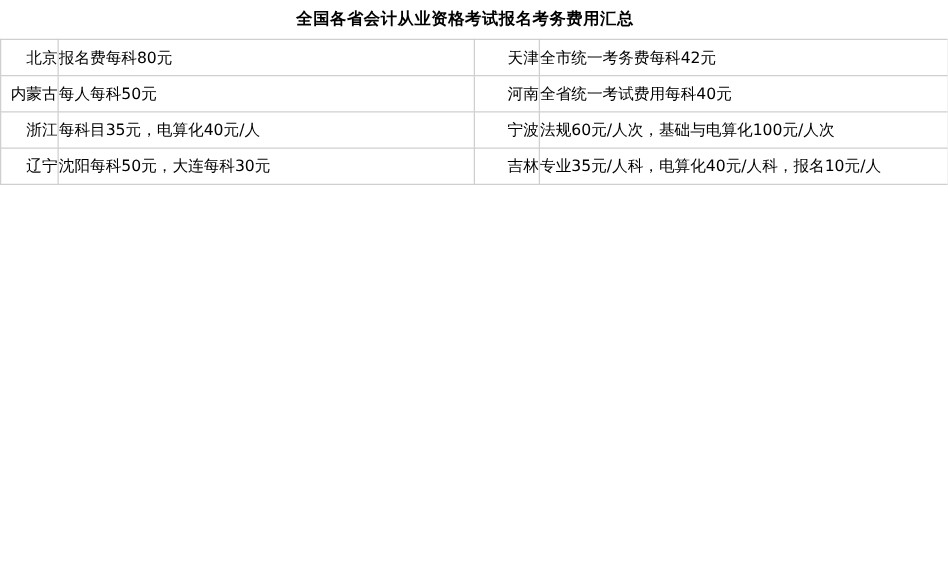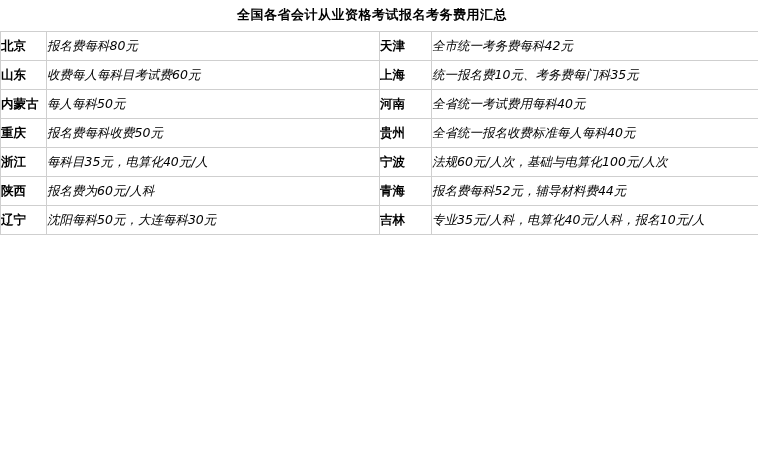--- a/index.html
+++ b/index.html
@@ -36,31 +36,30 @@
     border: 1px solid #cfcfcf;
     height: 28px;
     vertical-align: middle;
     font-size: 12.5px;
     padding: 0;
     overflow: hidden;
     white-space: nowrap;
   }
   td.region {
     width: 44px;
-    font-weight: bold;
-    text-align: left;
+    font-weight: normal;
+    text-align: right;
     padding: 0 2px;
   }
   td.region.wide {
     width: 52px;
   }
   td.detail {
     padding-left: 6px;
     padding-right: 2px;
-    font-style: italic;
   }
   col.c-region { width: 46px; }
   col.c-detail { width: 333px; }
   col.c-region2 { width: 52px; }
   col.c-detail2 { width: 327px; }
 </style>
 </head>
 <body>
 
 <div class="page">
@@ -75,48 +74,30 @@
       <col class="c-detail2">
     </colgroup>
     <tbody>
       <tr>
         <td class="region">北京</td>
         <td class="detail">报名费每科80元</td>
         <td class="region wide">天津</td>
         <td class="detail">全市统一考务费每科42元</td>
       </tr>
       <tr>
-        <td class="region">山东</td>
-        <td class="detail">收费每人每科目考试费60元</td>
-        <td class="region wide">上海</td>
-        <td class="detail">统一报名费10元、考务费每门科35元</td>
-      </tr>
-      <tr>
         <td class="region">内蒙古</td>
         <td class="detail">每人每科50元</td>
         <td class="region wide">河南</td>
         <td class="detail">全省统一考试费用每科40元</td>
       </tr>
       <tr>
-        <td class="region">重庆</td>
-        <td class="detail">报名费每科收费50元</td>
-        <td class="region wide">贵州</td>
-        <td class="detail">全省统一报名收费标准每人每科40元</td>
-      </tr>
-      <tr>
         <td class="region">浙江</td>
         <td class="detail">每科目35元，电算化40元/人</td>
         <td class="region wide">宁波</td>
         <td class="detail">法规60元/人次，基础与电算化100元/人次</td>
-      </tr>
-      <tr>
-        <td class="region">陕西</td>
-        <td class="detail">报名费为60元/人科</td>
-        <td class="region wide">青海</td>
-        <td class="detail">报名费每科52元，辅导材料费44元</td>
       </tr>
       <tr>
         <td class="region">辽宁</td>
         <td class="detail">沈阳每科50元，大连每科30元</td>
         <td class="region wide">吉林</td>
         <td class="detail">专业35元/人科，电算化40元/人科，报名10元/人</td>
       </tr>
     </tbody>
   </table>
 

